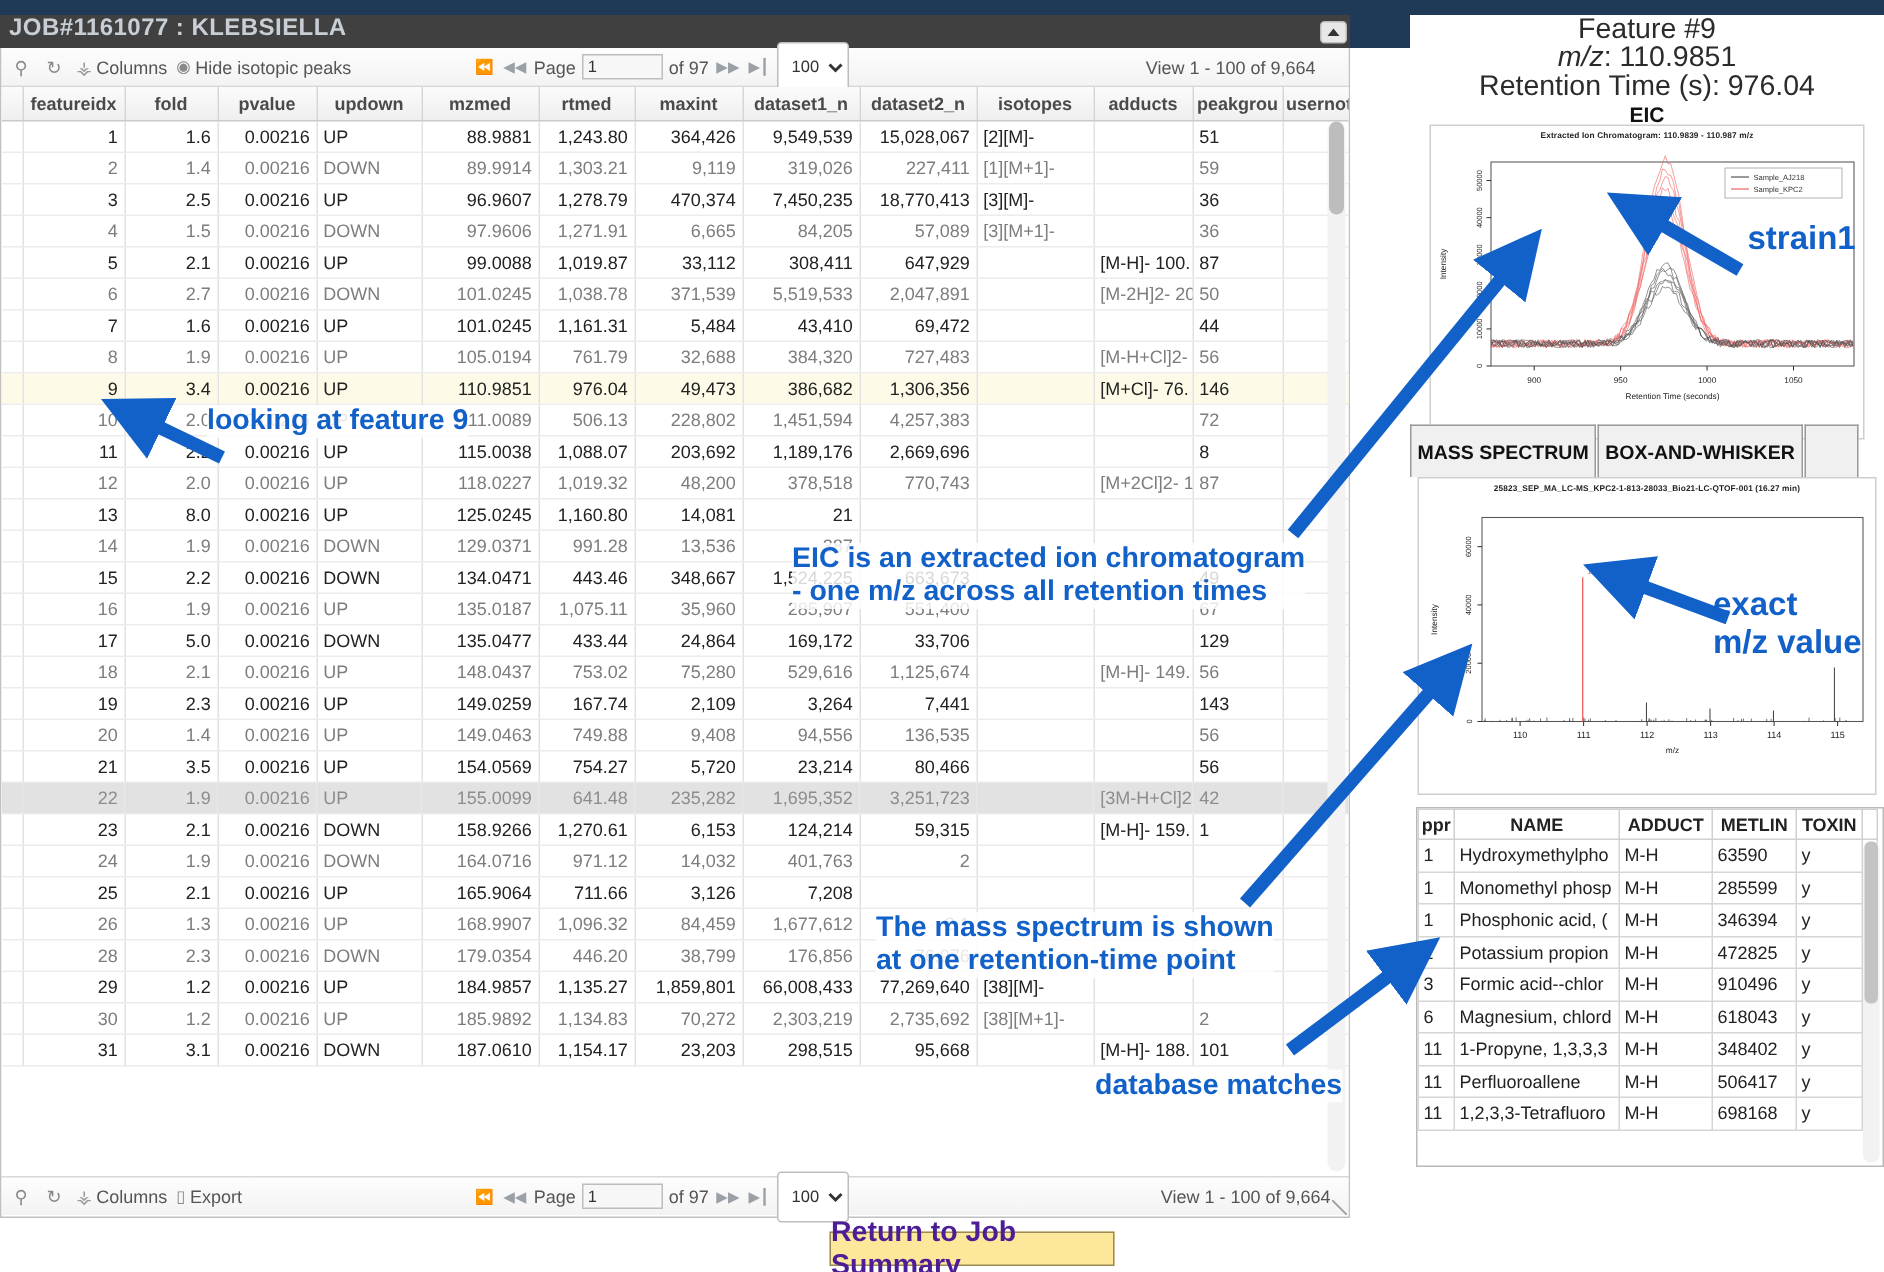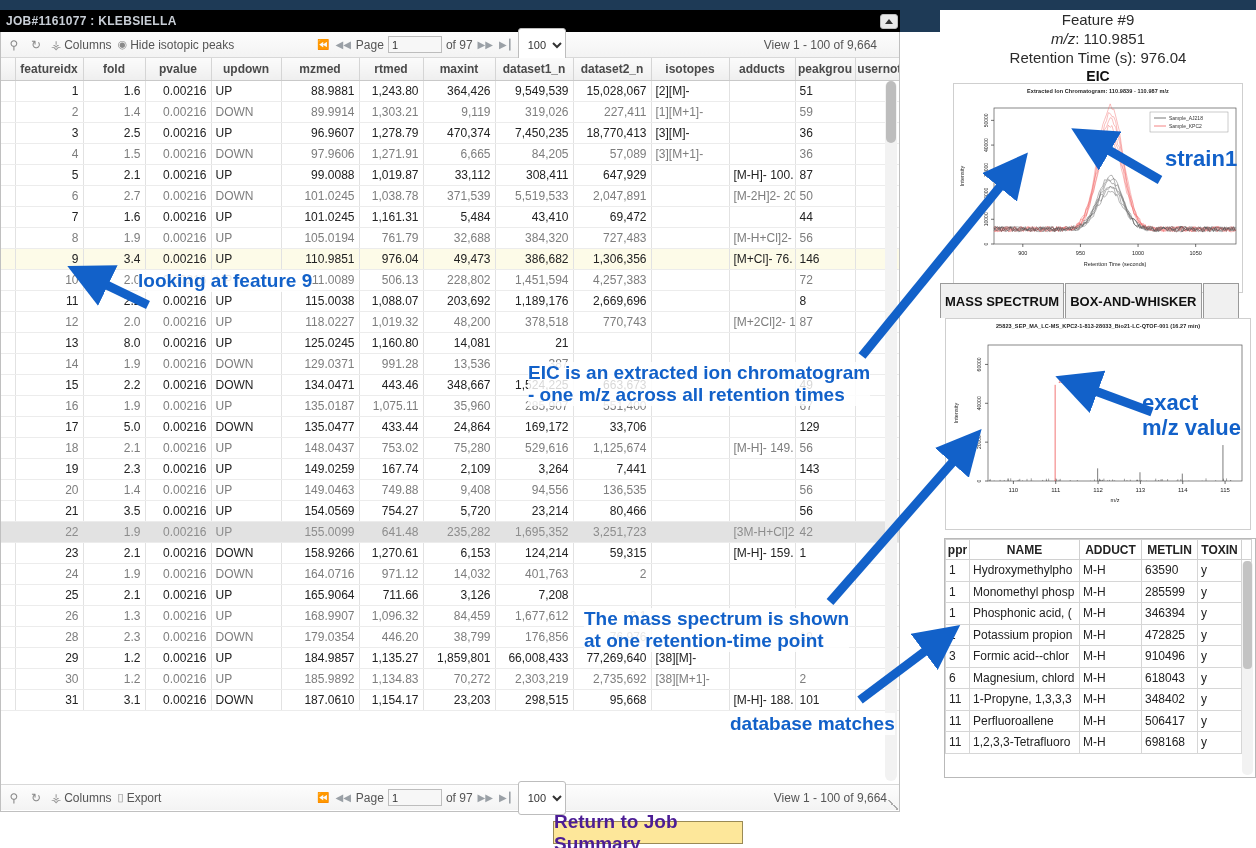--- a/index.html
+++ b/index.html
@@ -13,23 +13,23 @@
   }
   #root { position: relative; width: 1256px; height: 848px; }
 
   
   .topbar {
     position: absolute; left: 0; top: 0; width: 940px; height: 10px;
     background: #1e3a56;
   }
   .titlebar {
     position: absolute; left: 0; top: 10px; width: 900px; height: 22px;
-    background: #000000; color: #c8ced6;
-    font-size: 12px; font-weight: bold; letter-spacing: .3px;
-    display: flex; align-items: center; padding-left: 6px;
+    background: #404040; color: #c8ced6;
+    font-size: 16px; font-weight: bold; letter-spacing: .3px;
+    display: flex; padding-left: 6px;
   }
   .rightdark {
     position: absolute; left: 900px; top: 0; width: 356px; height: 10px;
     background:#1e3a56;
   }
   .titlebar-strip2 {
     position:absolute; left:900px; top:10px; width:40px; height:22px;
     background:#1e3a56;
   }
   .collapse-btn {
@@ -129,21 +129,21 @@
     background:#fde79a; border:1px solid #9a8a55;
     font-size:19px; font-weight:bold; color:#4c1d95; cursor:pointer;
     display:flex; align-items:center; justify-content:center;
     font-family:"Liberation Sans", sans-serif;
     margin-left:20px;
   }
 
   
   .rightpanel { position:absolute; left:940px; top:10px; width:316px; height:838px;
     background:#fff; }
-  .feat-head { text-align:center; color:#2b2b2b; font-size:15px; line-height:19px; }
+  .feat-head { text-align:center; color:#2b2b2b; font-size:19px; line-height:19px; }
   .feat-head .mz { font-style:italic; }
   .eic-label { text-align:center; font-weight:bold; font-size:14px; color:#111; margin-top:1px;}
 
   .chartbox {
     position:absolute; border:1px solid #cfcfcf; background:#fff;
   }
   .chart-title {
     text-align:center; font-size:5.5px; font-weight:bold; color:#222;
     letter-spacing:.1px; margin-top:4px; white-space:nowrap; overflow:hidden;
   }

